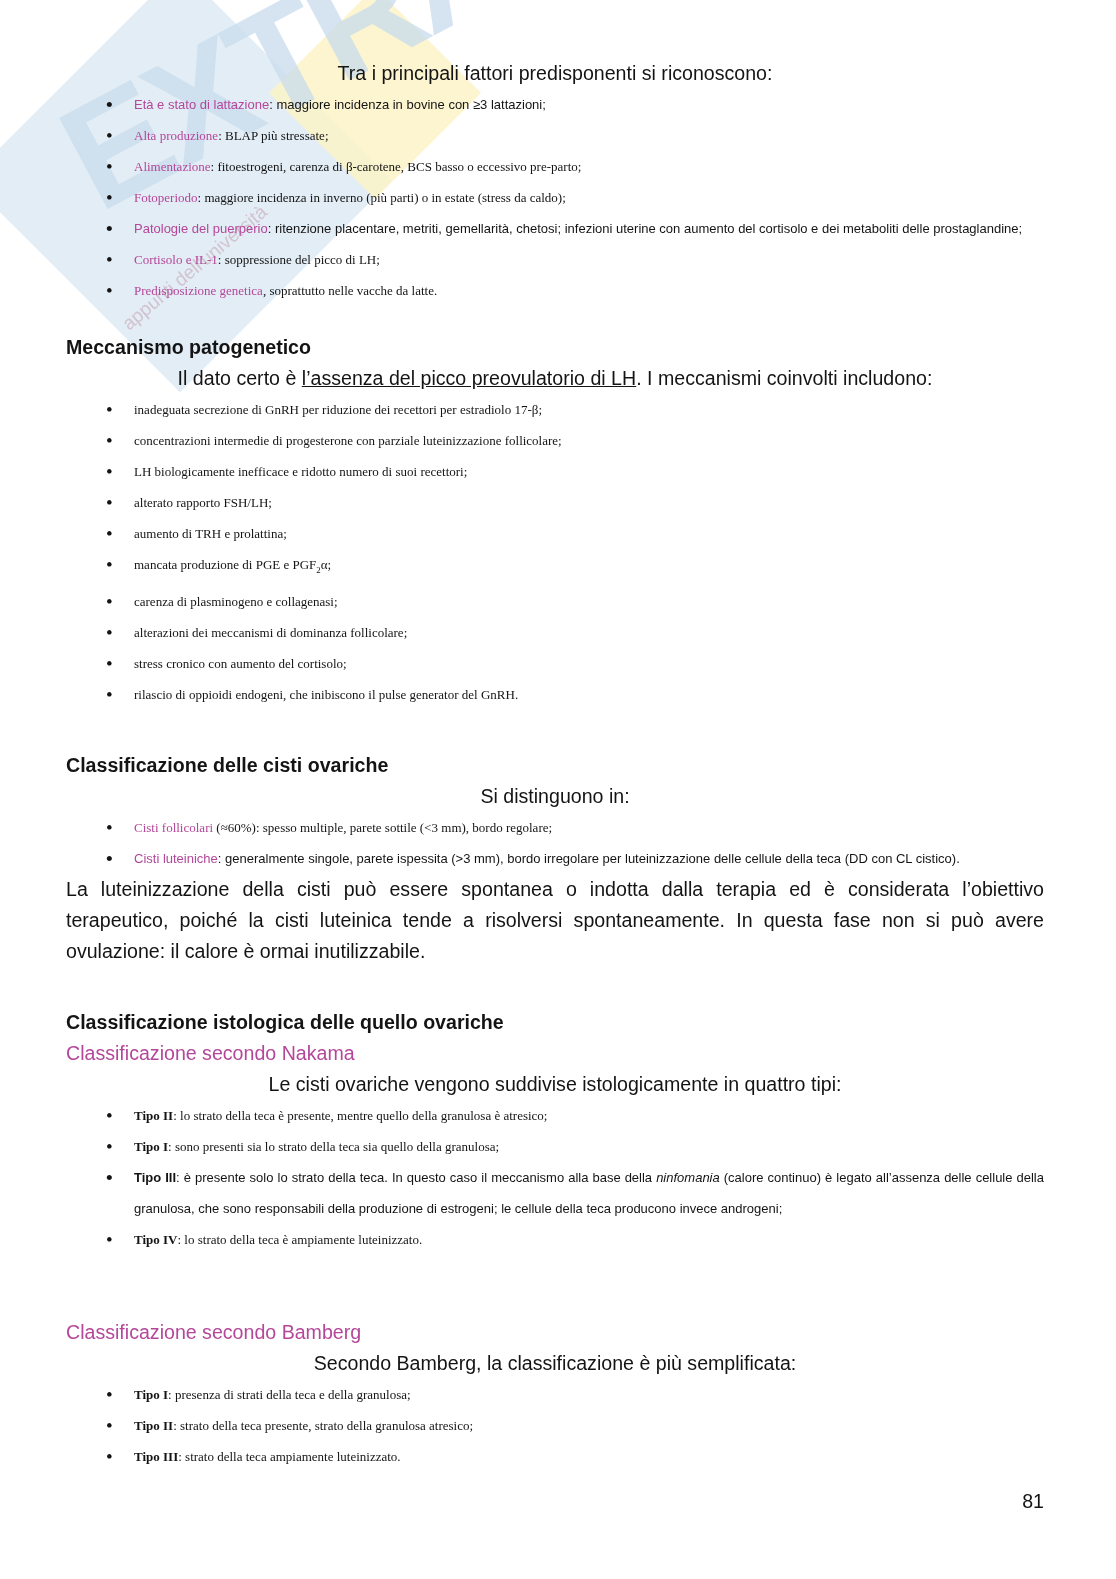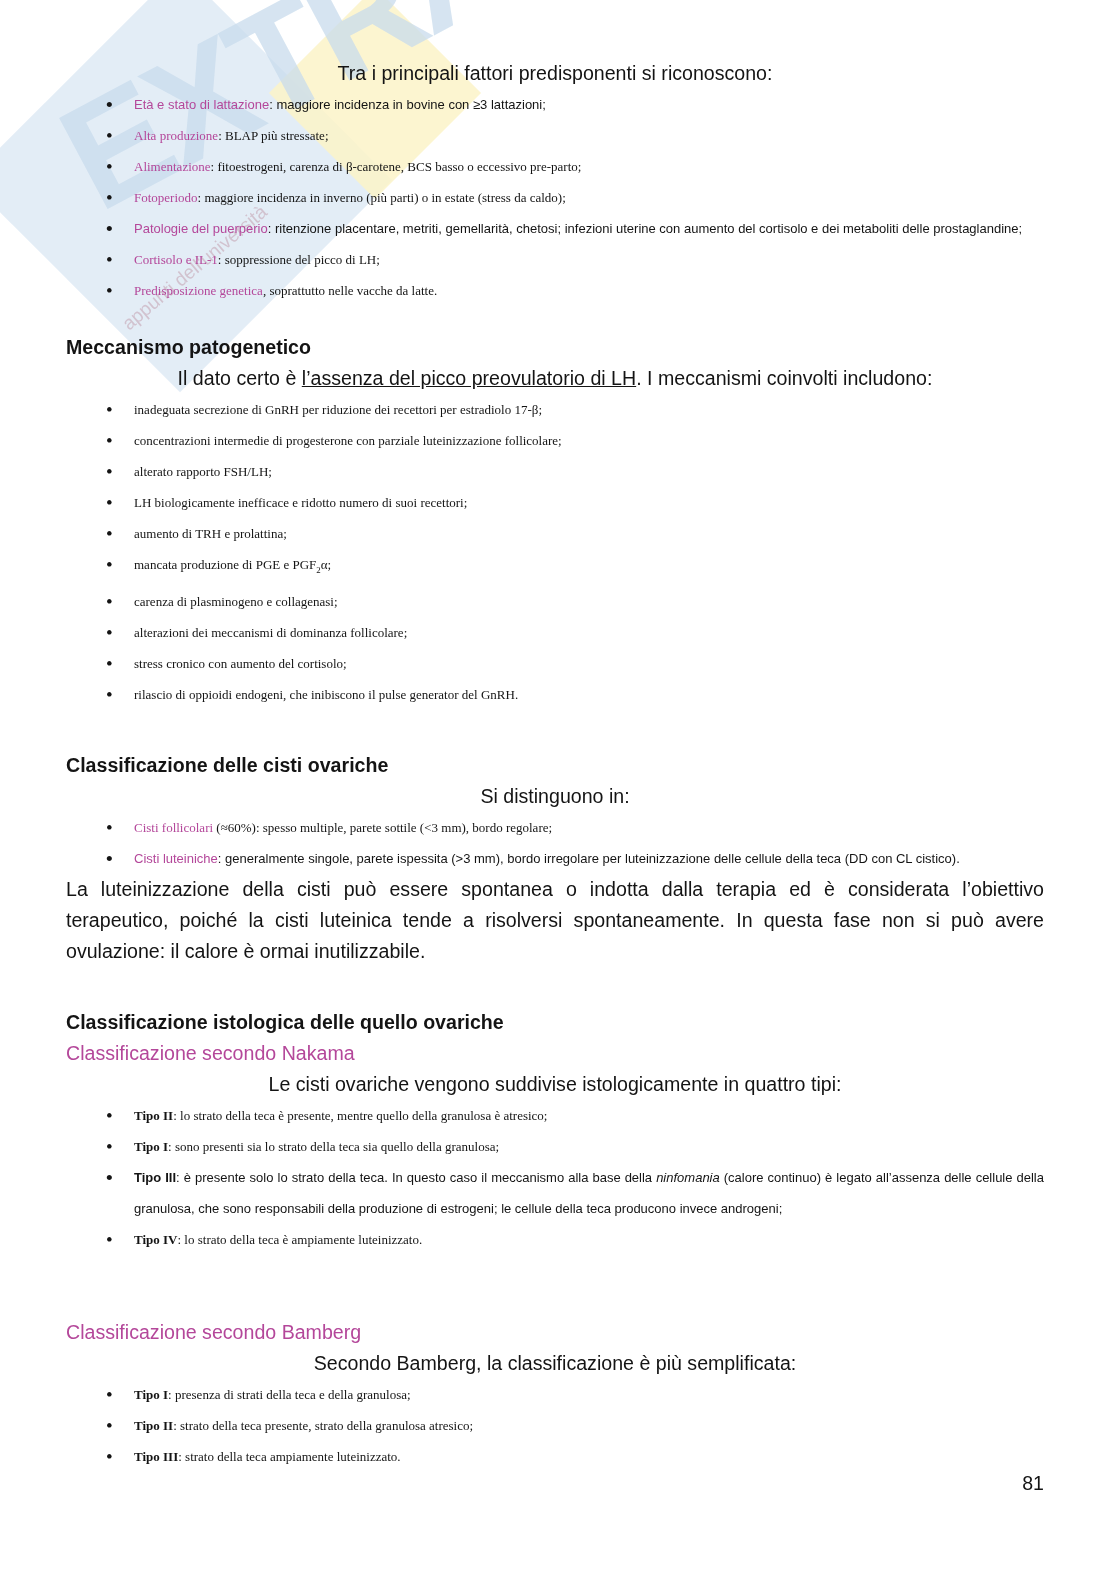--- a/index.html
+++ b/index.html
@@ -137,21 +137,21 @@
   .ital { font-style: italic; }
   .uline { text-decoration: underline; }
   sub { font-size: .68em; }
   .gap-md { height: 26px; }
   .gap-lg { height: 40px; }
   .gap-xl { height: 62px; }
 
   .page-number {
     position: absolute;
     right: 72px;
-    bottom: 84px;
+    bottom: 66px;
     font-size: 19.6px;
     line-height: 24px;
     color: #141414;
     z-index: 2;
   }
 </style>
 </head>
 <body>
 
 <div class="page">
@@ -192,22 +192,22 @@
     </ul>
 
     <div class="gap-md"></div>
 
     <h3 class="section">Meccanismo patogenetico</h3>
     <p class="body nojust"><span>Il dato certo è </span><span class="uline">l’assenza del picco preovulatorio di LH</span><span>. I meccanismi coinvolti includono:</span></p>
 
     <ul class="bullets">
       <li class="nojust">inadeguata secrezione di GnRH per riduzione dei recettori per estradiolo 17-β;</li>
       <li class="nojust">concentrazioni intermedie di progesterone con parziale luteinizzazione follicolare;</li>
+      <li class="nojust">LH biologicamente inefficace e ridotto numero di suoi recettori;</li>
       <li class="nojust">alterato rapporto FSH/LH;</li>
-      <li class="nojust">LH biologicamente inefficace e ridotto numero di suoi recettori;</li>
       <li class="nojust">aumento di TRH e prolattina;</li>
       <li class="nojust"><span>mancata produzione di PGE e PGF</span><sub>2</sub><span>α;</span></li>
       <li class="nojust">carenza di plasminogeno e collagenasi;</li>
       <li class="nojust">alterazioni dei meccanismi di dominanza follicolare;</li>
       <li class="nojust">stress cronico con aumento del cortisolo;</li>
       <li class="nojust">rilascio di oppioidi endogeni, che inibiscono il pulse generator del GnRH.</li>
     </ul>
 
     <div class="gap-lg"></div>
 

